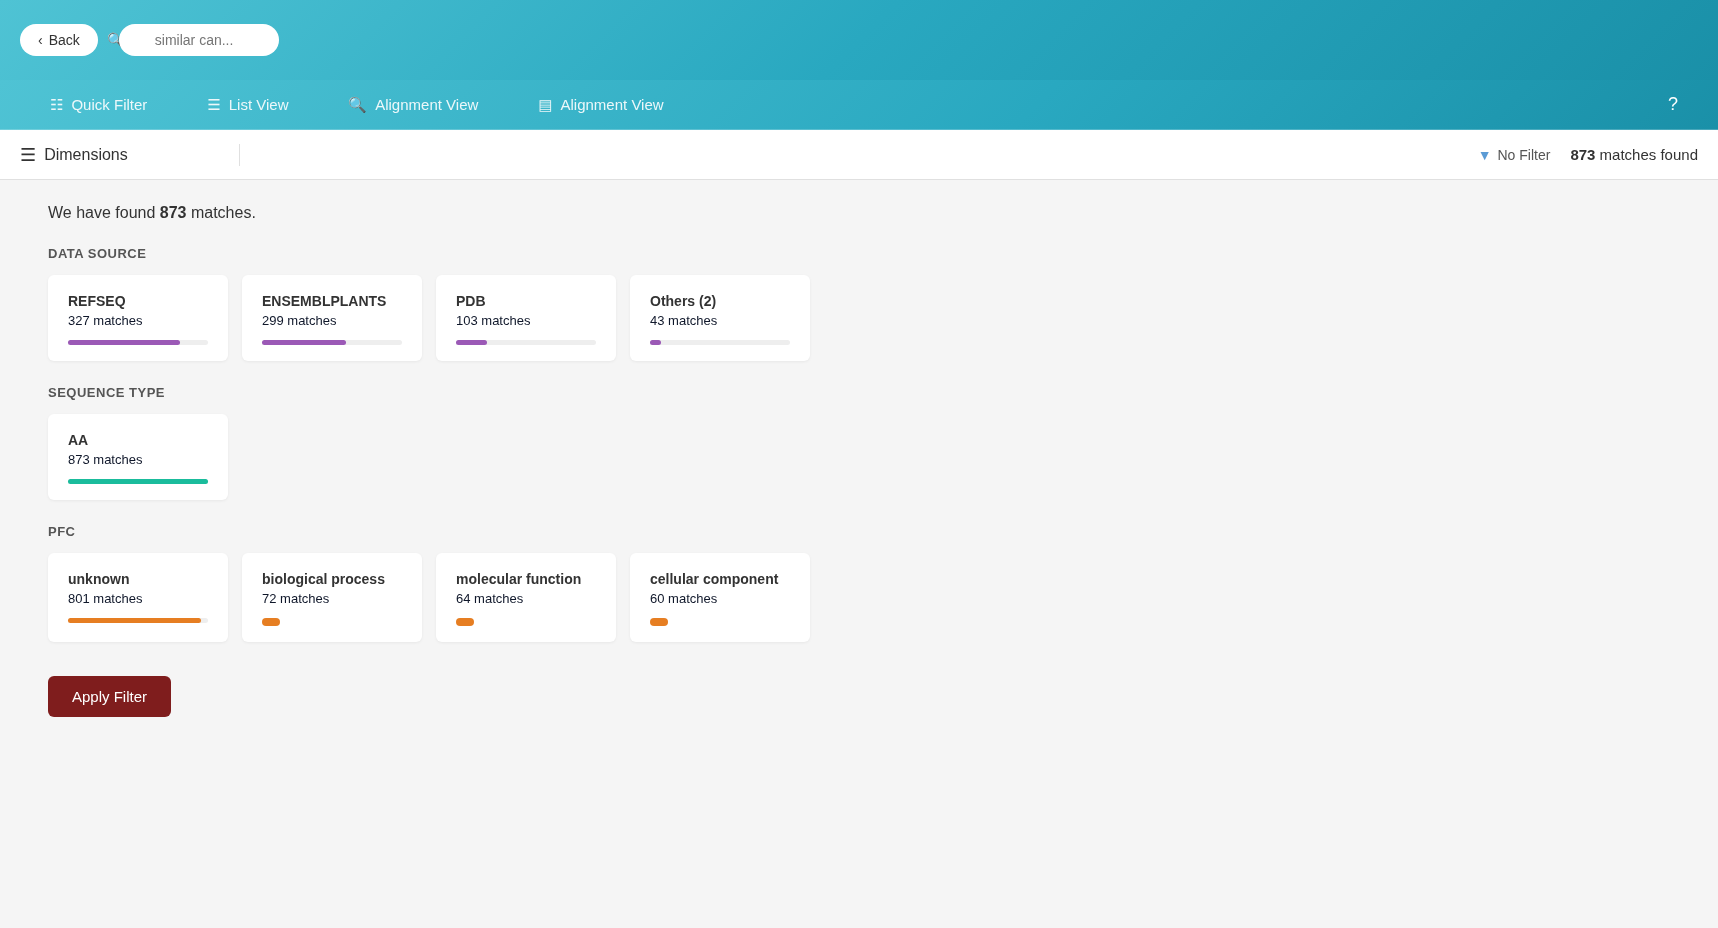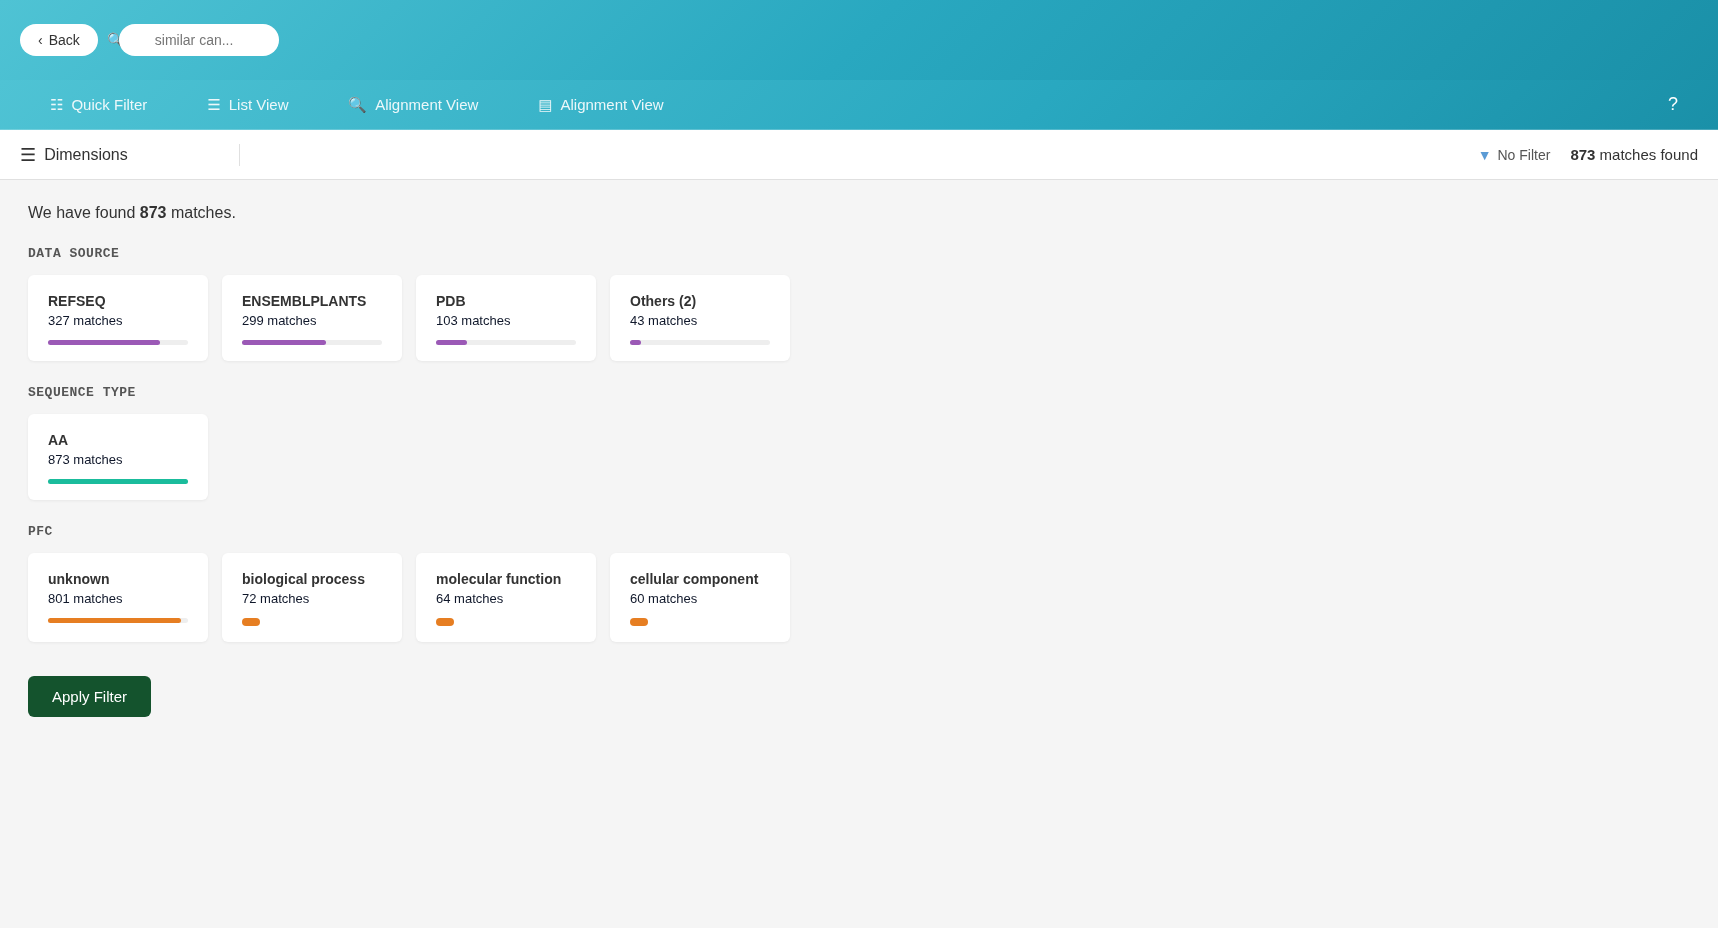--- a/index.html
+++ b/index.html
@@ -113,40 +113,39 @@
     .matches-found {
       font-size: 15px;
       color: #333;
     }
     .matches-found strong {
       font-weight: 700;
     }
 
     
     .main-content {
-      padding: 24px 28px;
+      padding: 24px 48px;
       background: #f5f5f5;
       min-height: calc(928px - 180px);
     }
     .found-text {
       font-size: 16px;
       color: #333;
       margin-bottom: 24px;
     }
     .found-text strong { font-weight: 700; }
 
     
     .section-title {
       font-size: 13px;
       font-weight: 700;
       color: #555;
       letter-spacing: 0.5px;
       margin-bottom: 14px;
       text-transform: uppercase;
-      font-family: Liberation Mono, monospace;
     }
 
     
     .cards-grid {
       display: flex;
       gap: 14px;
       margin-bottom: 24px;
       flex-wrap: wrap;
     }
     .card {
@@ -177,21 +176,21 @@
     .card-bar {
       height: 5px;
       border-radius: 3px;
     }
     .bar-purple { background: #9b59b6; }
     .bar-teal { background: #1abc9c; }
     .bar-orange { background: #e67e22; }
 
     
     .apply-filter-btn {
-      background: #14532d;
+      background: #7f1d1d;
       color: white;
       border: none;
       border-radius: 6px;
       padding: 12px 24px;
       font-size: 15px;
       cursor: pointer;
       margin-top: 10px;
     }
   </style>
 </head>

